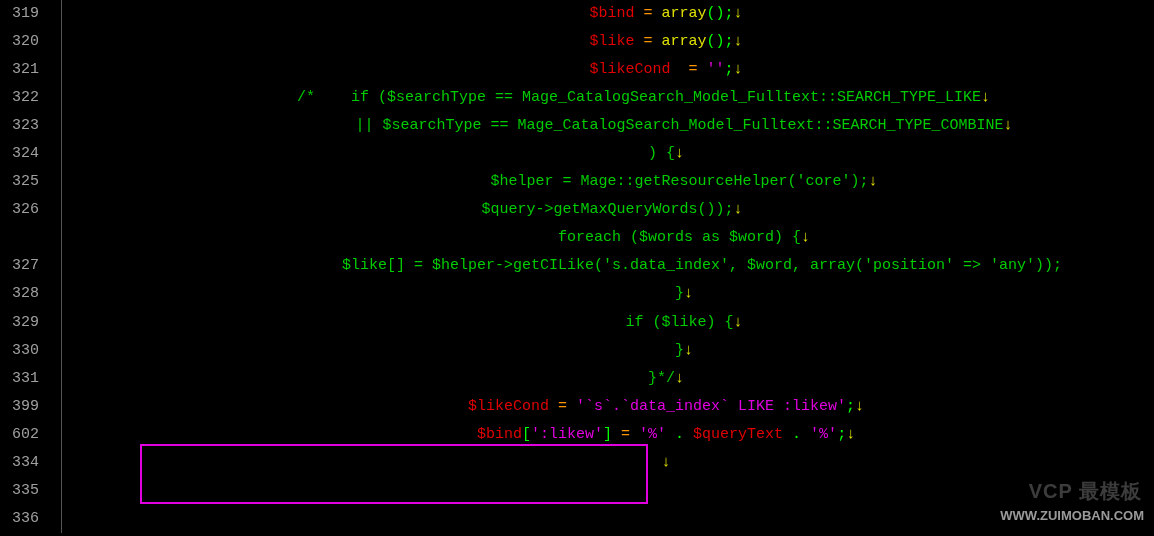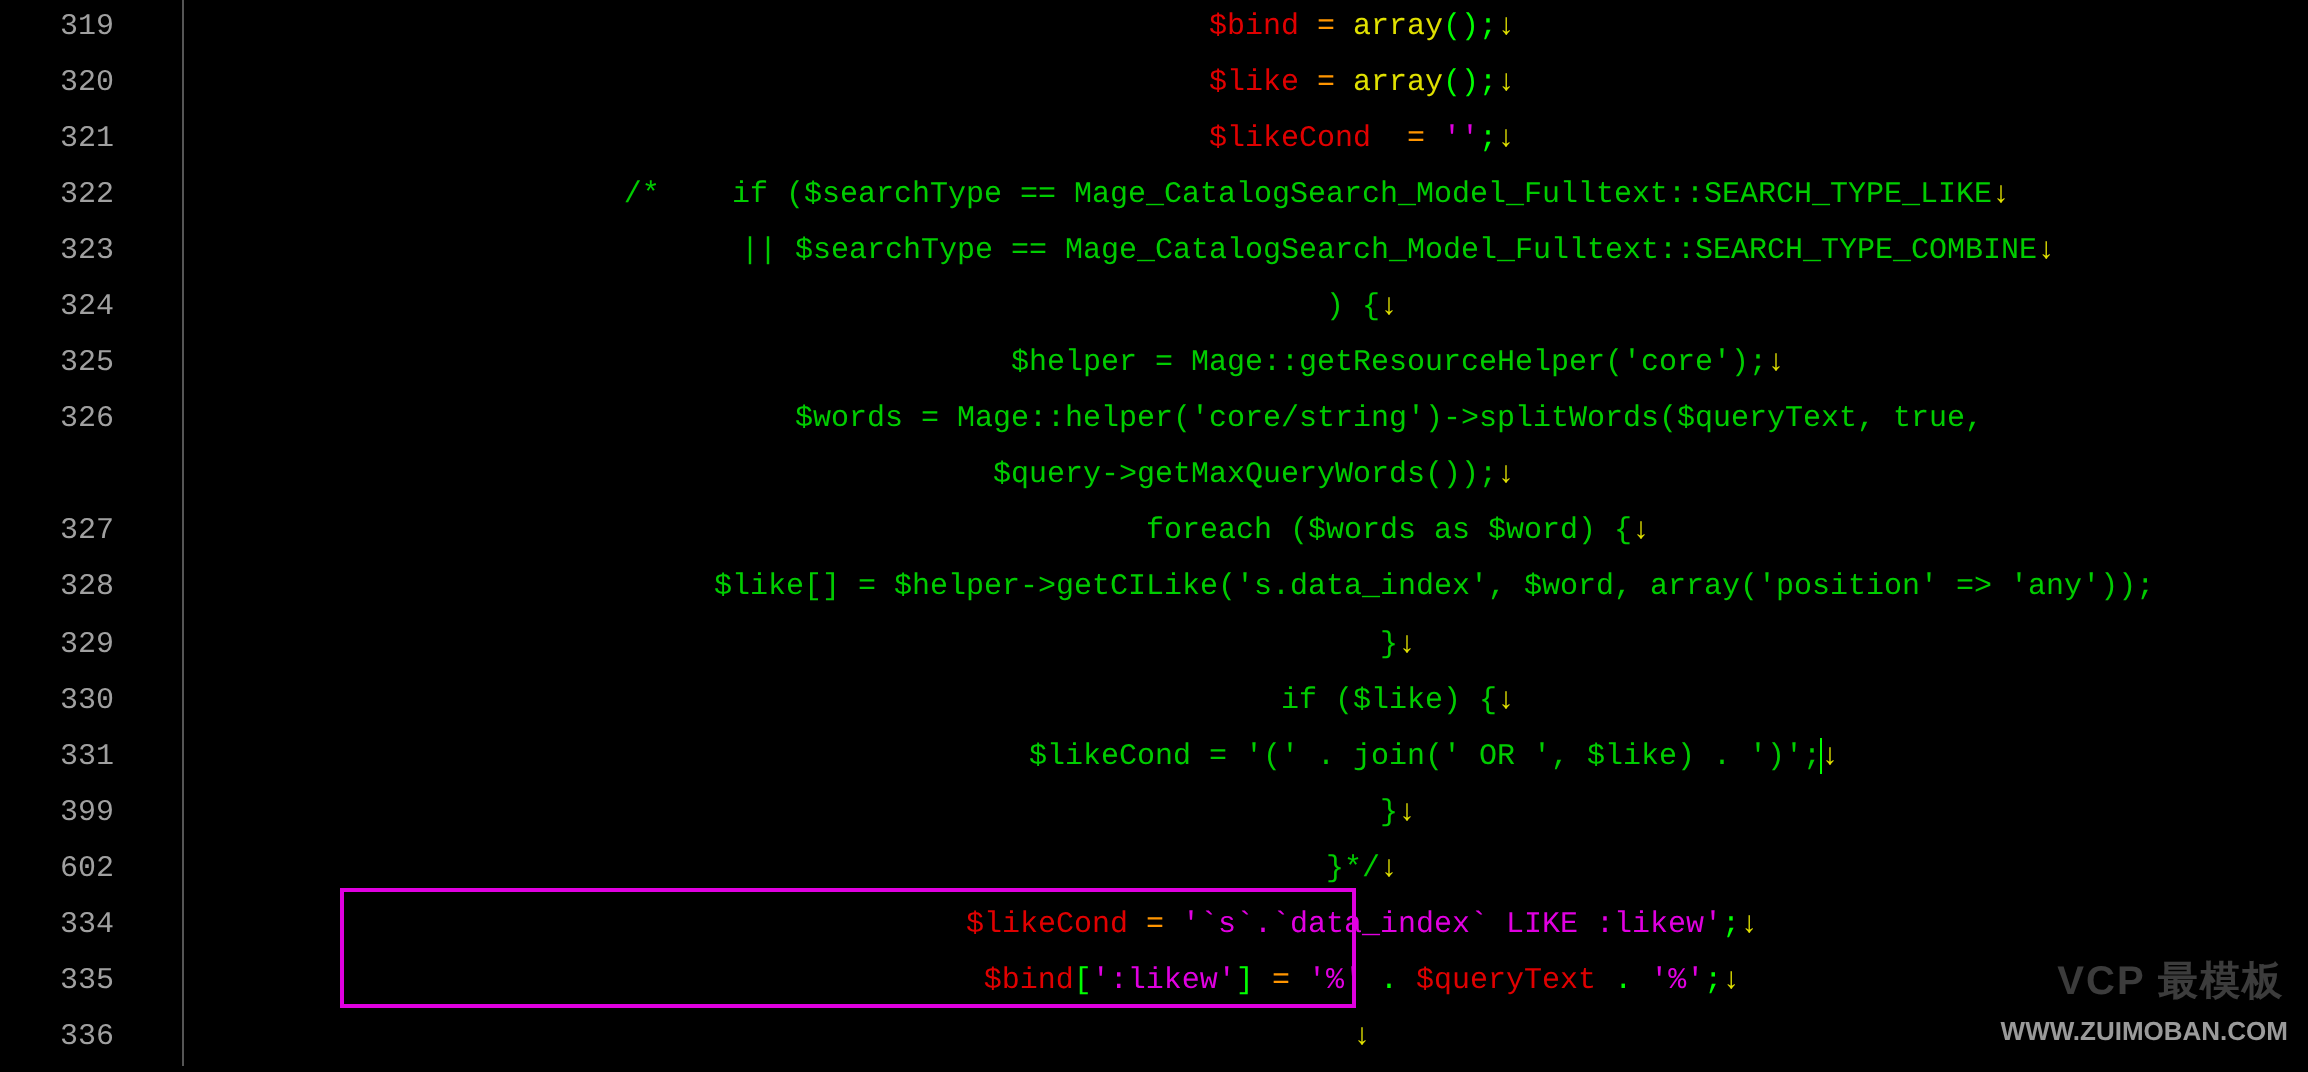--- a/index.html
+++ b/index.html
@@ -11,25 +11,24 @@
       overflow: hidden;
       width: 1154px;
       height: 536px;
       position: relative;
     }
     .editor { display: flex; }
     .gutter {
       width: 62px;
       background: #000000;
       color: #808080;
-      text-align: left;
+      text-align: center;
       padding-right: 10px;
       user-select: none;
       border-right: 1px solid #555555;
-      margin-left: 30px;
     }
     .gutter-line { color: #a0a0a0; }
     .code {
       flex: 1;
       background: #000000;
       padding-left: 8px;
       position: relative;
       text-align: center;
     }
     .code-line { white-space: pre; position: relative; }
@@ -101,27 +100,25 @@
     </div>
   <div class="code" id="code">
     <div class="highlight-box" id="hlbox" style="top: 444px; left: 78px; width: 508px; height: 60px;"></div>
   <div class="code-line"><span>            </span><span class="var">$bind</span><span> </span><span class="assign">=</span><span> </span><span class="func">array</span><span class="delim">()</span><span class="delim">;</span><span class="eol">↓</span></div>
       <div class="code-line"><span>            </span><span class="var">$like</span><span> </span><span class="assign">=</span><span> </span><span class="func">array</span><span class="delim">()</span><span class="delim">;</span><span class="eol">↓</span></div>
       <div class="code-line"><span>            </span><span class="var">$likeCond</span><span>  </span><span class="assign">=</span><span> </span><span class="string">''</span><span class="delim">;</span><span class="eol">↓</span></div>
       <div class="code-line"><span class="comment">       /*    if ($searchType == Mage_CatalogSearch_Model_Fulltext::SEARCH_TYPE_LIKE</span><span class="eol">↓</span></div>
       <div class="code-line"><span class="comment">                || $searchType == Mage_CatalogSearch_Model_Fulltext::SEARCH_TYPE_COMBINE</span><span class="eol">↓</span></div>
       <div class="code-line"><span class="comment">            ) {</span><span class="eol">↓</span></div>
       <div class="code-line"><span class="comment">                $helper = Mage::getResourceHelper('core');</span><span class="eol">↓</span></div>
-      <div class="code-line"><span class="comment">                $words = Mage::helper('core/string')-&gt;splitWords($queryText, true, </span></div>
       <div class="code-line"><span class="comment">$query-&gt;getMaxQueryWords());</span><span class="eol">↓</span></div>
       <div class="code-line"><span class="comment">                foreach ($words as $word) {</span><span class="eol">↓</span></div>
       <div class="code-line"><span class="comment">                    $like[] = $helper-&gt;getCILike('s.data_index', $word, array('position' =&gt; 'any'));</span></div>
       <div class="code-line"><span class="comment">                }</span><span class="eol">↓</span></div>
       <div class="code-line"><span class="comment">                if ($like) {</span><span class="eol">↓</span></div>
-      <div class="code-line"><span class="comment">                    $likeCond = '(' . join(' OR ', $like) . ')';</span><span class="cursor"></span><span class="eol">↓</span></div>
       <div class="code-line"><span class="comment">                }</span><span class="eol">↓</span></div>
       <div class="code-line"><span class="comment">            }*/</span><span class="eol">↓</span></div>
       <div class="code-line"><span>            </span><span class="var">$likeCond</span><span> </span><span class="assign">=</span><span> </span><span class="string">'`s`.`data_index` LIKE :likew'</span><span class="delim">;</span><span class="eol">↓</span></div>
       <div class="code-line"><span>            </span><span class="var">$bind</span><span class="delim">[</span><span class="string">':likew'</span><span class="delim">]</span><span> </span><span class="assign">=</span><span> </span><span class="string">'%'</span><span> </span><span class="delim">.</span><span> </span><span class="var">$queryText</span><span> </span><span class="delim">.</span><span> </span><span class="string">'%'</span><span class="delim">;</span><span class="eol">↓</span></div>
       <div class="code-line"><span>            </span><span class="eol">↓</span></div>
     </div>
 </div>
 
 <div class="watermark1">VCP 最模板</div>
 <div class="watermark2">WWW.ZUIMOBAN.COM</div>

